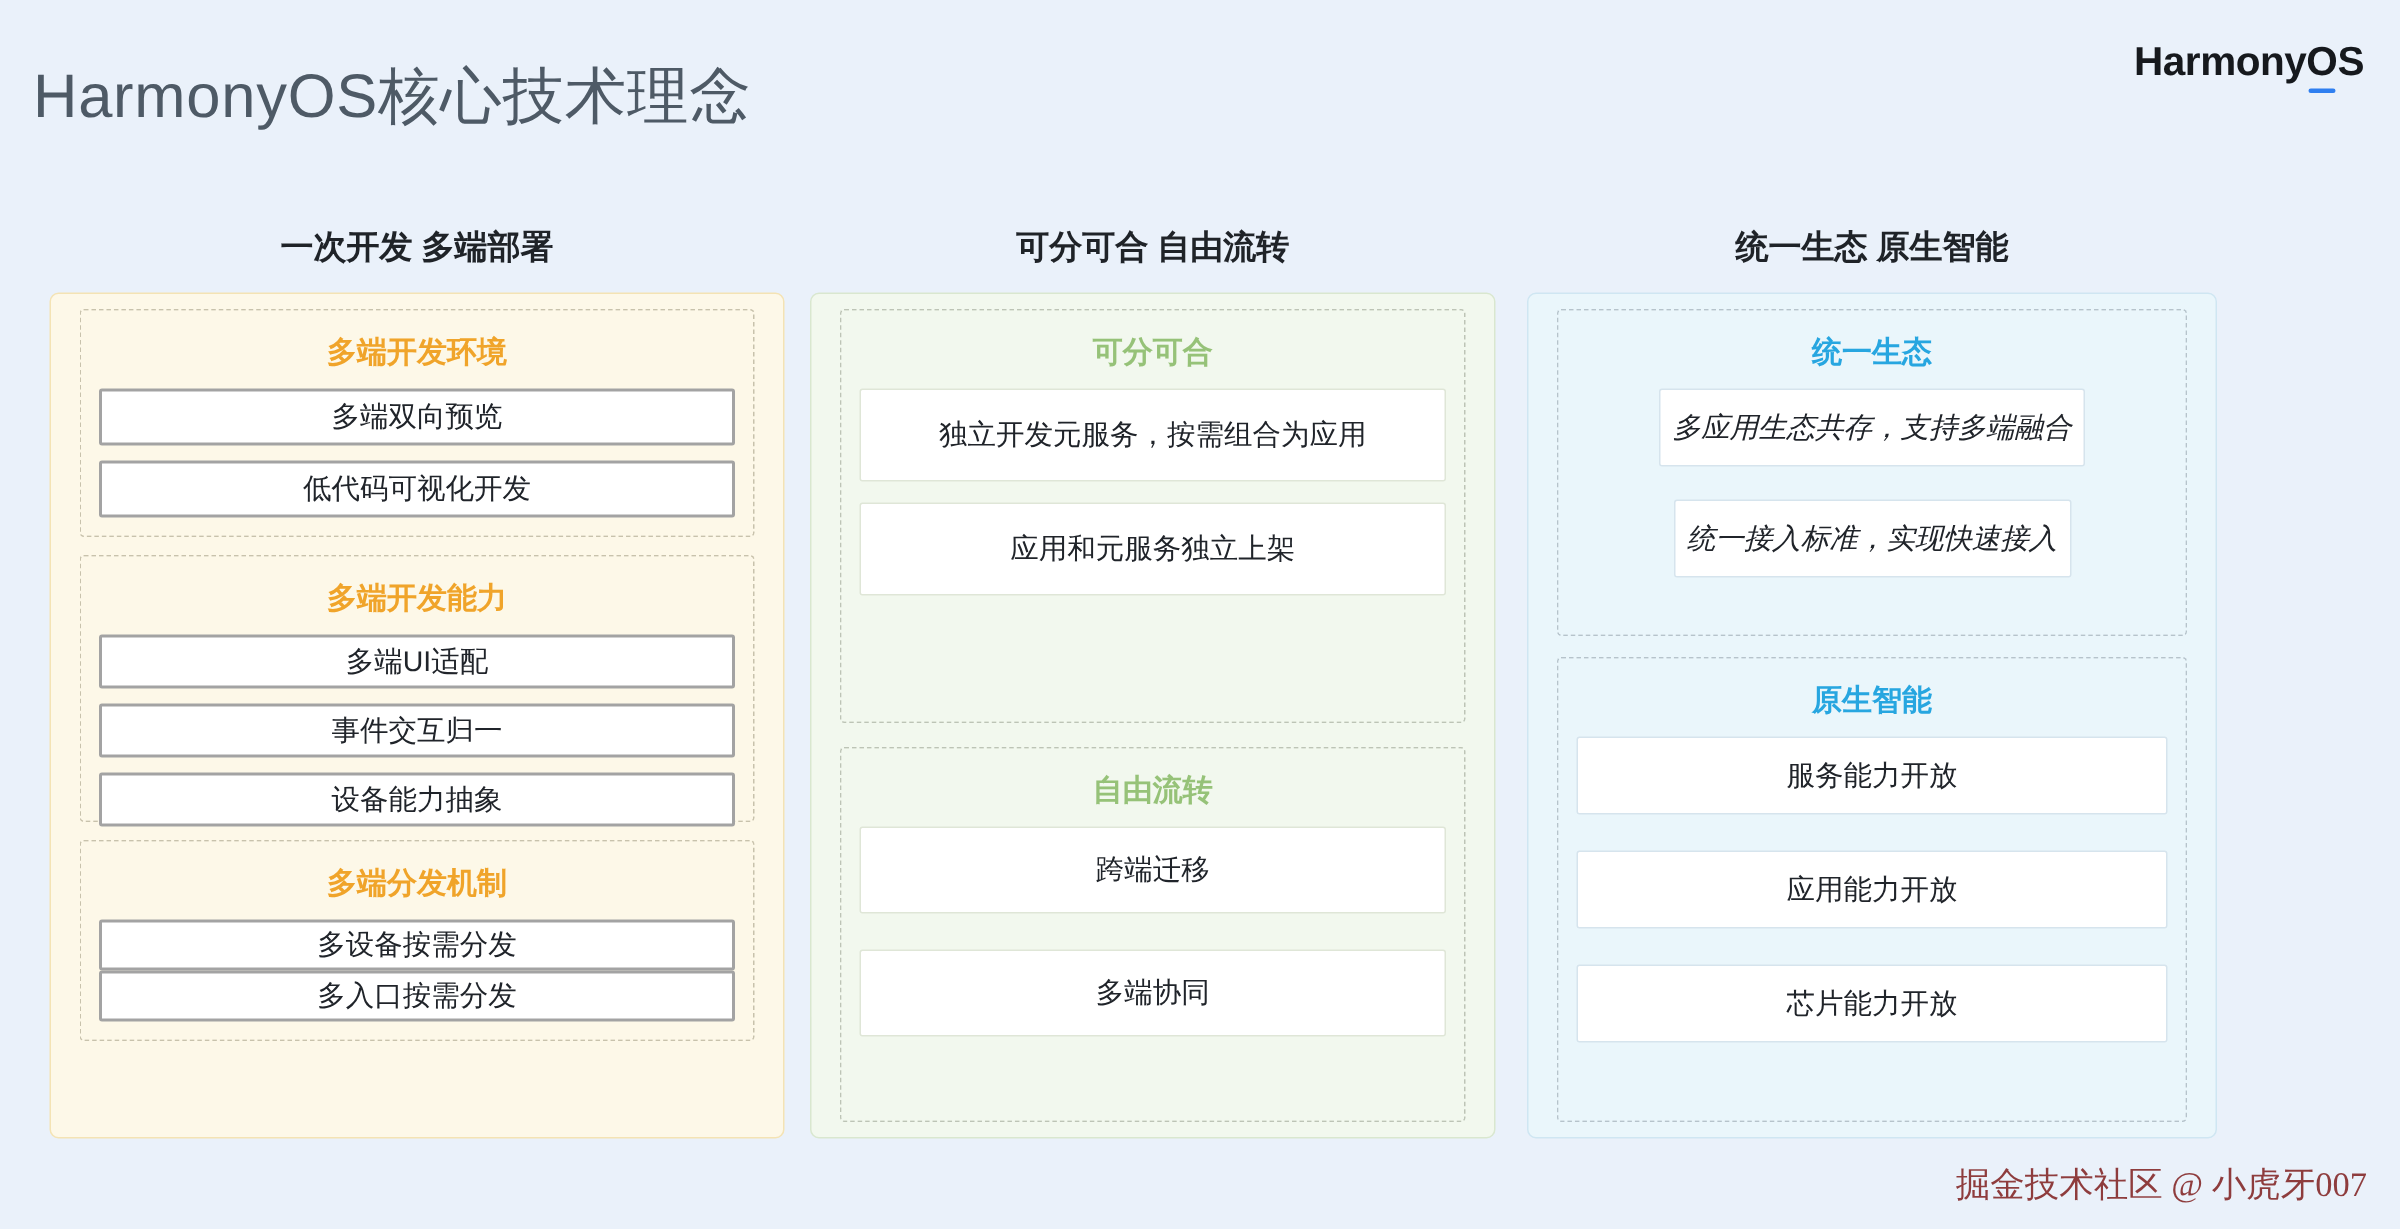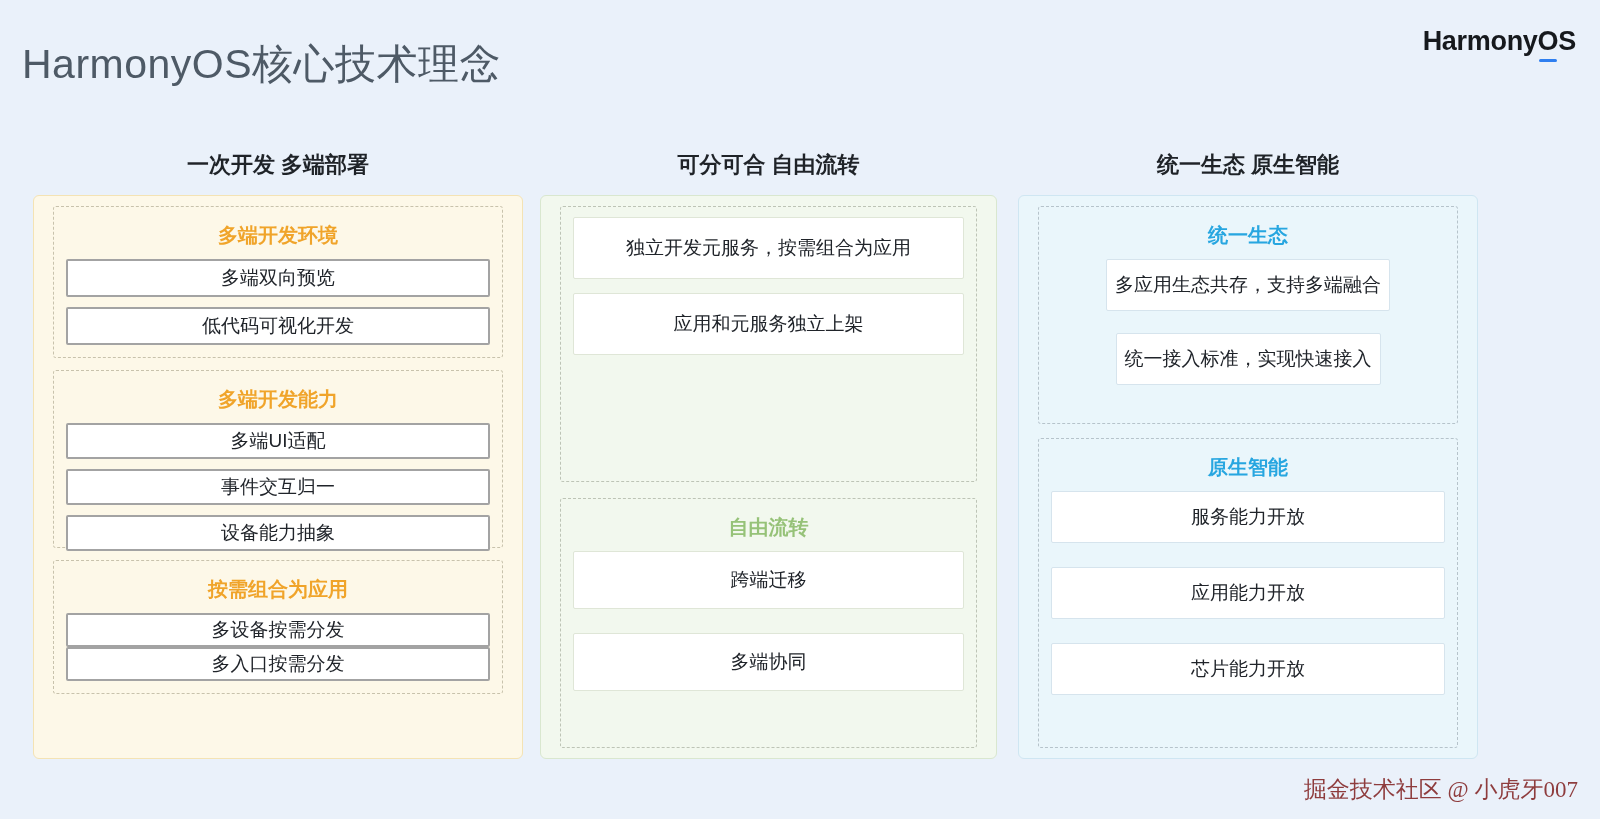--- a/index.html
+++ b/index.html
@@ -92,21 +92,21 @@
   .p1 .g-c .item{height:34px;margin-bottom:0;}
 
   
   .p2 .g-a{height:276px;}
   .p2 .g-a .item{height:62px;margin-bottom:14px;}
   .p2 .g-b{height:250px;margin-top:16px;}
   .p2 .g-b .item{height:58px;margin-bottom:24px;}
 
   
   .p3 .g-a{height:218px;align-items:center;}
-  .p3 .g-a .item{height:52px;margin-bottom:22px;}
+  .p3 .g-a .item{height:52px;margin-bottom:22px;font-style:italic;}
   .p3 .g-b{height:310px;margin-top:14px;}
   .p3 .g-b .item{height:52px;margin-bottom:24px;}
 
   
   .watermark{
     position:absolute;right:22px;bottom:14px;
     font-size:23px;color:#7f1d1d;opacity:.85;
     white-space:nowrap;font-family:"Liberation Serif","DejaVu Serif",serif;
   }
 </style>
@@ -132,30 +132,31 @@
     </div>
 
     <div class="group g-b">
       <div class="group-title">多端开发能力</div>
       <div class="item">多端UI适配</div>
       <div class="item">事件交互归一</div>
       <div class="item">设备能力抽象</div>
     </div>
 
     <div class="group g-c">
-      <div class="group-title">按需组合为应用</div>
+      <div class="group-title">多端分发机制</div>
       <div class="item">多设备按需分发</div>
       <div class="item">多入口按需分发</div>
     </div>
 
   </div>
 
   <div class="panel p2">
 
     <div class="group g-a">
+      <div class="group-title">可分可合</div>
       <div class="item">独立开发元服务，按需组合为应用</div>
       <div class="item">应用和元服务独立上架</div>
     </div>
 
     <div class="group g-b">
       <div class="group-title">自由流转</div>
       <div class="item">跨端迁移</div>
       <div class="item">多端协同</div>
     </div>
 

